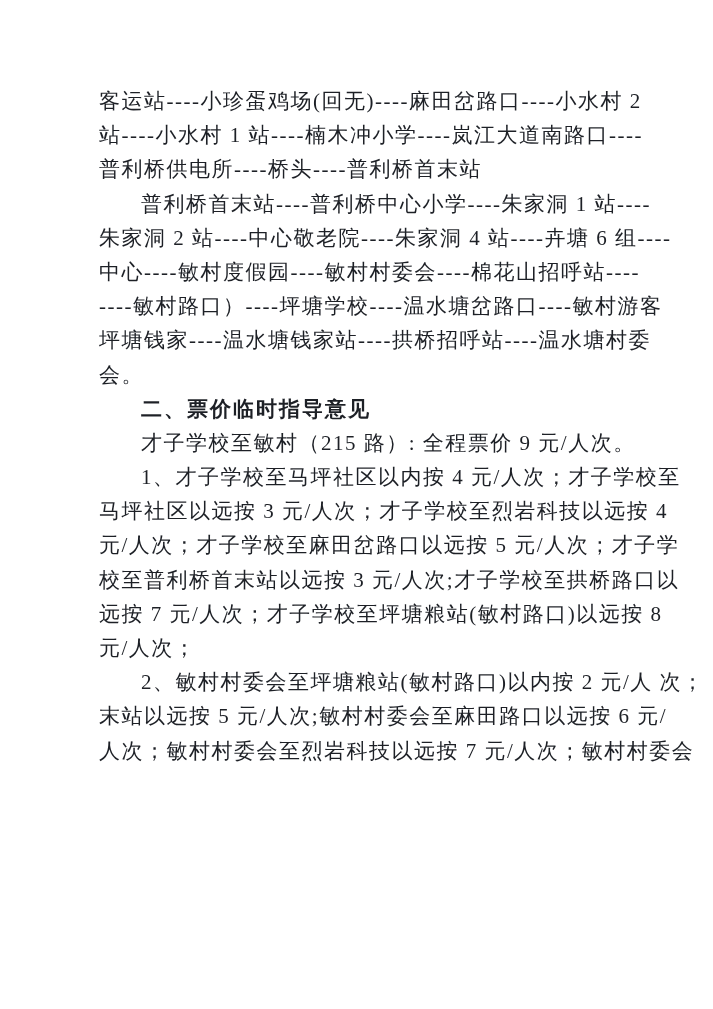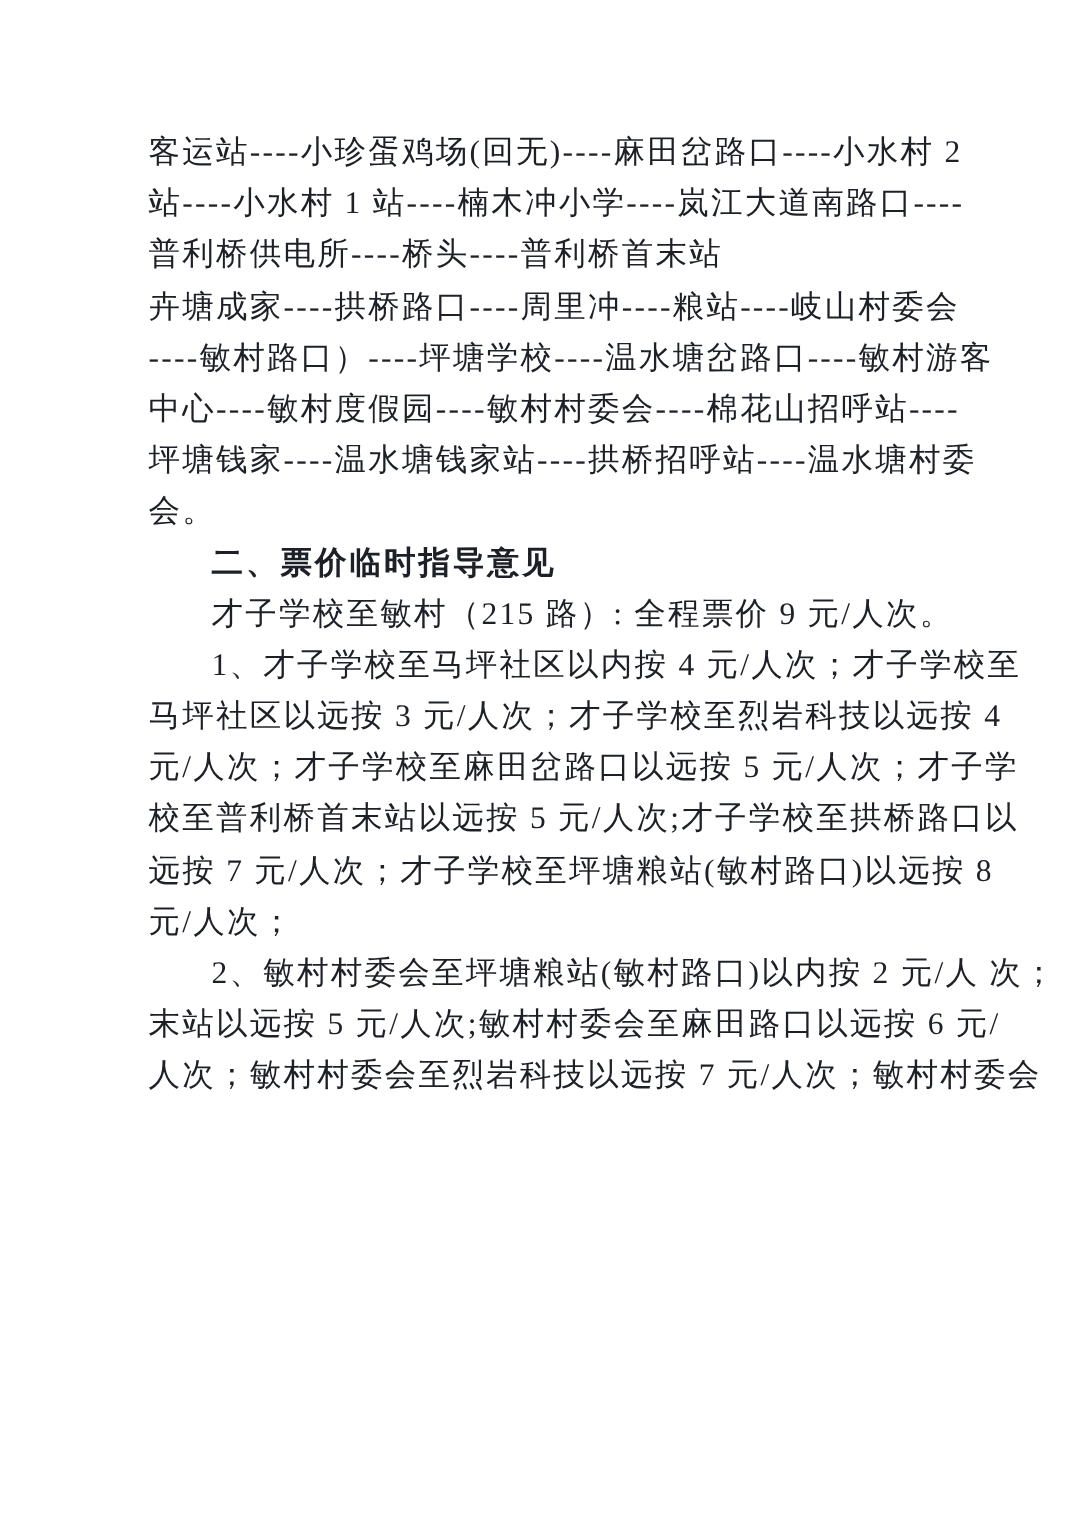--- a/index.html
+++ b/index.html
@@ -46,30 +46,31 @@
 </style>
 </head>
 <body>
 
 <div class="page">
   <div class="content">
 
   <div class="line">客运站----小珍蛋鸡场(回无)----麻田岔路口----小水村 2</div>
       <div class="line">站----小水村 1 站----楠木冲小学----岚江大道南路口----</div>
       <div class="line no-just">普利桥供电所----桥头----普利桥首末站</div>
-      <div class="line">卉塘成家----拱桥路口----周里冲----粮站----岐山村委会</div>
+      <div class="line indent">普利桥首末站----普利桥中心小学----朱家洞 1 站----</div>
+      <div class="line">朱家洞 2 站----中心敬老院----朱家洞 4 站----卉塘 6 组----</div>
+      <div class="line">中心----敏村度假园----敏村村委会----棉花山招呼站----</div>
       <div class="line">----敏村路口）----坪塘学校----温水塘岔路口----敏村游客</div>
-      <div class="line">中心----敏村度假园----敏村村委会----棉花山招呼站----</div>
       <div class="line">坪塘钱家----温水塘钱家站----拱桥招呼站----温水塘村委</div>
       <div class="line no-just">会。</div>
       <div class="line indent bold no-just">二、票价临时指导意见</div>
       <div class="line indent no-just">才子学校至敏村（215 路）: 全程票价 9 元/人次。</div>
       <div class="line indent">1、才子学校至马坪社区以内按 4 元/人次；才子学校至</div>
       <div class="line">马坪社区以远按 3 元/人次；才子学校至烈岩科技以远按 4</div>
       <div class="line">元/人次；才子学校至麻田岔路口以远按 5 元/人次；才子学</div>
-      <div class="line">校至普利桥首末站以远按 5 元/人次;才子学校至拱桥路口以</div>
+      <div class="line">校至普利桥首末站以远按 3 元/人次;才子学校至拱桥路口以</div>
       <div class="line">远按 7 元/人次；才子学校至坪塘粮站(敏村路口)以远按 8</div>
       <div class="line no-just">元/人次；</div>
       <div class="line indent">2、敏村村委会至坪塘粮站(敏村路口)以内按 2 元/人 次；</div>
       <div class="line">末站以远按 5 元/人次;敏村村委会至麻田路口以远按 6 元/</div>
       <div class="line no-just">人次；敏村村委会至烈岩科技以远按 7 元/人次；敏村村委会</div>
     </div>
 </div>
 
 </body></html>

